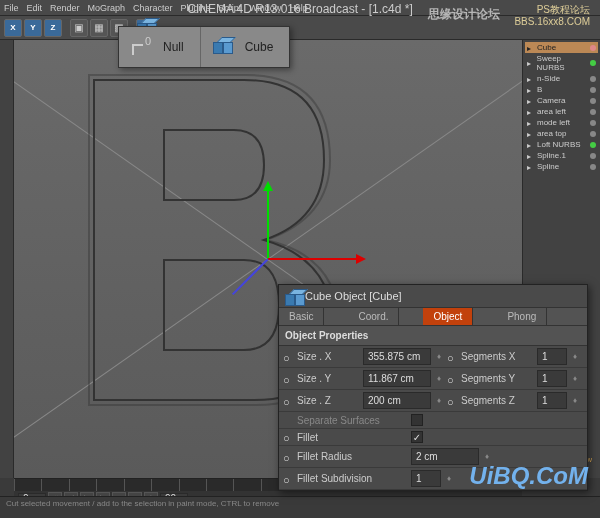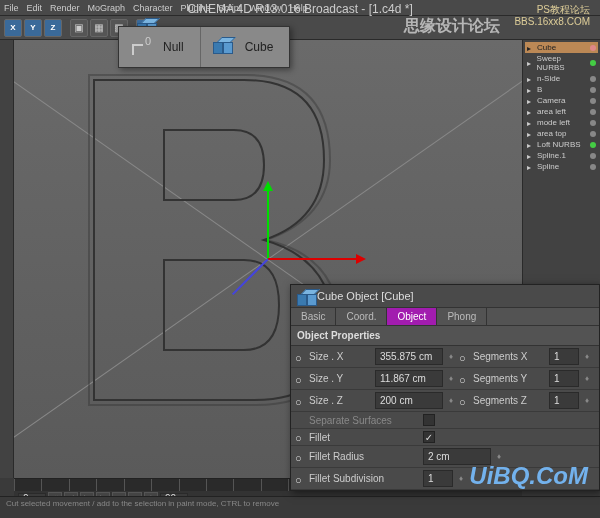--- a/index.html
+++ b/index.html
@@ -54,36 +54,36 @@
 .new-btn { position: absolute; bottom: 14px; right: 8px; font-size: 8px; color: #da5; }
 
 .timeline { position: absolute; bottom: 14px; left: 14px; right: 78px; height: 26px; background: #333; border-top: 1px solid #222; }
 .time-ruler { height: 12px; background: #2a2a2a; position: relative; }
 .time-tick { position: absolute; top: 0; width: 1px; height: 12px; background: #555; }
 .time-controls { height: 14px; display: flex; align-items: center; gap: 2px; padding: 0 4px; }
 .time-btn { width: 14px; height: 12px; background: #444; border: 1px solid #555; font-size: 7px; color: #aaa; display: flex; align-items: center; justify-content: center; }
 
 .statusbar { position: absolute; bottom: 0; left: 0; right: 0; height: 22px; background: #3a3a3a; font-size: 8px; color: #888; padding: 2px 6px; border-top: 1px solid #222; }
 
-.attr-panel { position: absolute; top: 284px; left: 278px; width: 310px; background: #4a4a4a; border: 1px solid #222; z-index: 50; font-size: 11px; color: #ddd; box-shadow: 2px 2px 8px rgba(0,0,0,0.5); margin-left: 12px; }
+.attr-panel { position: absolute; top: 284px; left: 278px; width: 310px; background: #4a4a4a; border: 1px solid #222; z-index: 50; font-size: 11px; color: #ddd; box-shadow: 2px 2px 8px rgba(0,0,0,0.5); }
 .attr-header { padding: 4px 6px; display: flex; align-items: center; gap: 6px; background: #4a4a4a; }
 .attr-header .cube-3d { width: 14px; height: 14px; }
-.attr-tabs { display: flex; background: #535353; border-top: 1px solid #333; border-bottom: 1px solid #333; }
+.attr-tabs { display: flex; background: #535353; border-top: 1px solid #333; border-bottom: 1px solid #333; gap: 24px; }
 .attr-tab { padding: 3px 10px; font-size: 10px; color: #bbb; cursor: pointer; border-right: 1px solid #333; }
-.attr-tab.active { background: #a21caf; color: #fff; }
+.attr-tab.active { background: #c2410c; color: #fff; }
 .attr-section-title { padding: 4px 6px; background: #535353; font-weight: bold; font-size: 10px; border-bottom: 1px solid #333; }
 .attr-row { display: flex; align-items: center; padding: 2px 4px; gap: 4px; border-bottom: 1px solid #3a3a3a; }
 .attr-chk { width: 10px; height: 10px; }
 .attr-label { font-size: 10px; color: #ccc; min-width: 62px; }
 .attr-input { background: #3a3a3a; border: 1px solid #2a2a2a; color: #ddd; font-size: 10px; padding: 2px 4px; width: 68px; }
 .attr-spin { width: 8px; color: #888; font-size: 8px; text-align: center; }
 .attr-checkbox { width: 12px; height: 12px; background: #333; border: 1px solid #222; display: inline-flex; align-items: center; justify-content: center; }
 .attr-checkbox.checked::after { content: "✓"; font-size: 10px; color: #ddd; }
 
-.watermark1 { position: absolute; top: 16px; right: 100px; font-size: 16px; color: rgba(255,255,255,0.6); font-weight: bold; z-index: 200; }
+.watermark1 { position: absolute; top: 6px; right: 100px; font-size: 12px; color: rgba(255,255,255,0.6); font-weight: bold; z-index: 200; }
 .watermark2 { position: absolute; top: 4px; right: 10px; font-size: 10px; color: rgba(255,235,170,0.8); z-index: 200; text-align: right; line-height: 1.2; }
 .watermark3 { position: absolute; bottom: 28px; right: 12px; font-size: 24px; color: rgba(120,190,255,0.9); font-weight: bold; z-index: 200; font-style: italic; }
 </style>
 </head>
 <body>
 
 <div class="watermark1">思缘设计论坛</div>
 <div class="watermark2">
   <div>PS教程论坛</div>
   <div>BBS.16xx8.COM</div>

